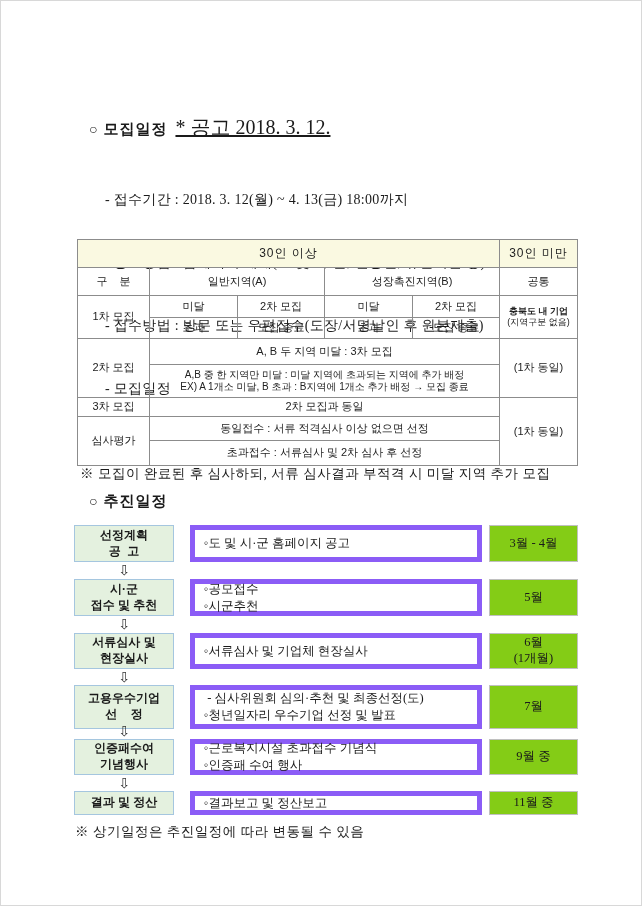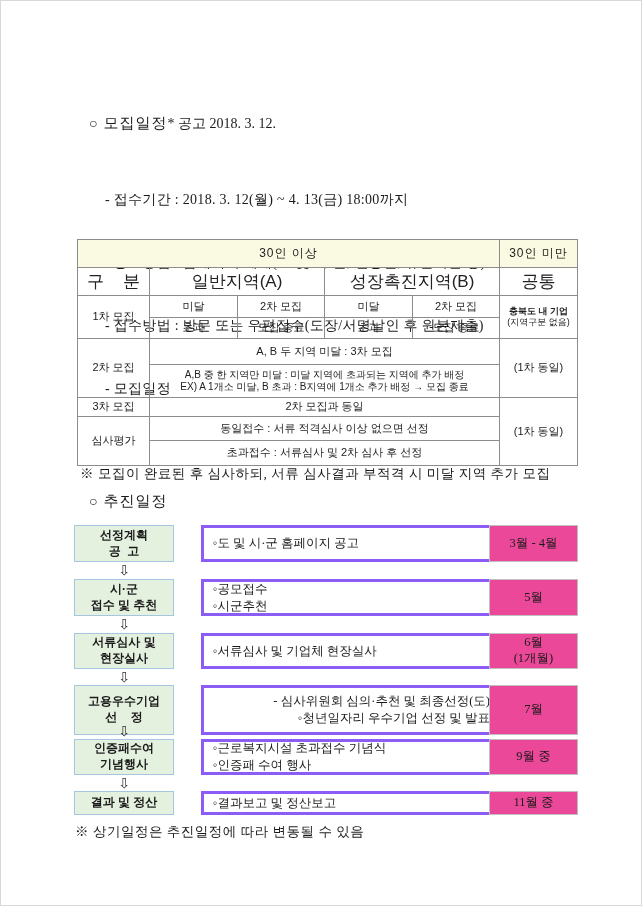--- a/index.html
+++ b/index.html
@@ -9,40 +9,40 @@
     background:#ffffff;
     border:1px solid #d8d8d8;
     box-sizing:border-box;
     font-family:"Liberation Serif","DejaVu Serif",serif;
     color:#1a1a1a;
     overflow:hidden;
   }
   
   .s1-heading{position:absolute;left:88px;top:113px;font-size:15px;white-space:pre;}
   .h-marker{font-weight:bold;font-size:14px;margin-right:6px;}
-  .h-title{font-weight:normal;letter-spacing:1px;}
-  .h-sub{font-size:14px;}
+  .h-title{font-weight:bold;letter-spacing:1px;}
+  .h-sub{font-size:20px;margin-left:8px;text-decoration:underline;}
   
   .bullets{position:absolute;left:104px;top:146px;font-size:14px;line-height:21px;white-space:pre;}
   .bullets div{letter-spacing:0.3px;}
   
   table.t1{
     position:absolute;left:76px;top:238px;
     width:501px;border-collapse:collapse;table-layout:fixed;
     font-family:"Liberation Sans","DejaVu Sans",sans-serif;
     font-size:11px;color:#222;padding-left:28px;
   }
   table.t1 td{
     border:1px solid #8c8c8c;
     text-align:center;vertical-align:middle;
     padding:1px 2px;line-height:1.25;
     overflow:hidden;
   }
   td.hdr{background:#faf9e1;font-size:12px;height:25px;letter-spacing:1px;}
-  td.gub{height:25px;font-size:17px;}
+  td.gub{height:25px;font-size:11px;}
   tr.r3 td{height:19px;}
   tr.r4 td{height:18px;}
   tr.r5 td{height:23px;margin-top:8px;}
   tr.r6 td{height:30px;}
   tr.r7 td{height:16px;}
   tr.r8 td{height:21px;}
   tr.r9 td{height:22px;}
   td.small2{font-size:10px;line-height:1.35;}
   td.tiny{font-size:9px;line-height:1.5;}
   td.tiny .b1{font-weight:bold;}
@@ -55,28 +55,28 @@
   
   .flow-row{position:absolute;left:0;width:642px;}
   .stage-box{
     position:absolute;left:73px;width:100px;height:100%;
     background:#e4f1df;border:1px solid #a5c6df;box-sizing:border-box;
     display:flex;flex-direction:column;justify-content:center;align-items:center;
     font-family:"Liberation Sans","DejaVu Sans",sans-serif;
     font-weight:bold;font-size:12px;line-height:1.3;white-space:pre;
   }
   .desc-box{
-    position:absolute;left:200px;width:292px;height:100%;
-    background:#ffffff;border:3px solid #8b5cf6;box-sizing:border-box;
+    position:absolute;left:189px;width:292px;height:100%;
+    background:#ffffff;border:5px solid #8b5cf6;box-sizing:border-box;
     display:flex;flex-direction:column;justify-content:center;
     padding-left:9px;font-size:12.5px;line-height:1.35;white-space:pre;
   }
   .period-box{
     position:absolute;left:488px;width:89px;height:100%;
-    background:#ec4899;border:1px solid #c0c0c0;box-sizing:border-box;
+    background:#84cc16;border:1px solid #c0c0c0;box-sizing:border-box;
     display:flex;flex-direction:column;justify-content:center;align-items:center;
     font-size:12.5px;line-height:1.25;
   }
   .flow-arrow{
     position:absolute;left:113px;width:20px;height:18px;
     text-align:center;font-size:14px;line-height:18px;color:#333;
     font-family:"DejaVu Sans",sans-serif;
   }
 </style>
 </head>
@@ -177,21 +177,21 @@
   <div class="flow-row" style="top:632px;height:36px;">
     <div class="stage-box"><div>서류심사 및</div><div>현장실사</div></div>
     <div class="desc-box"><div>◦서류심사 및 기업체 현장실사</div><div></div></div>
     <div class="period-box">
         <div>6월</div>
         <div>(1개월)</div>
       </div>
   </div>
   <div class="flow-arrow" style="top:667px;">⇩</div>
 
-  <div class="flow-row" style="top:684px;height:50px;text-align:right;">
+  <div class="flow-row" style="top:684px;height:44px;">
     <div class="stage-box"><div>고용우수기업</div><div>선    정</div></div>
     <div class="desc-box"><div> - 심사위원회 심의·추천 및 최종선정(도)</div><div>◦청년일자리 우수기업 선정 및 발표</div></div>
     <div class="period-box">
         <div>7월</div>
         <div></div>
       </div>
   </div>
   <div class="flow-arrow" style="top:721px;">⇩</div>
 
   <div class="flow-row" style="top:738px;height:36px;">

